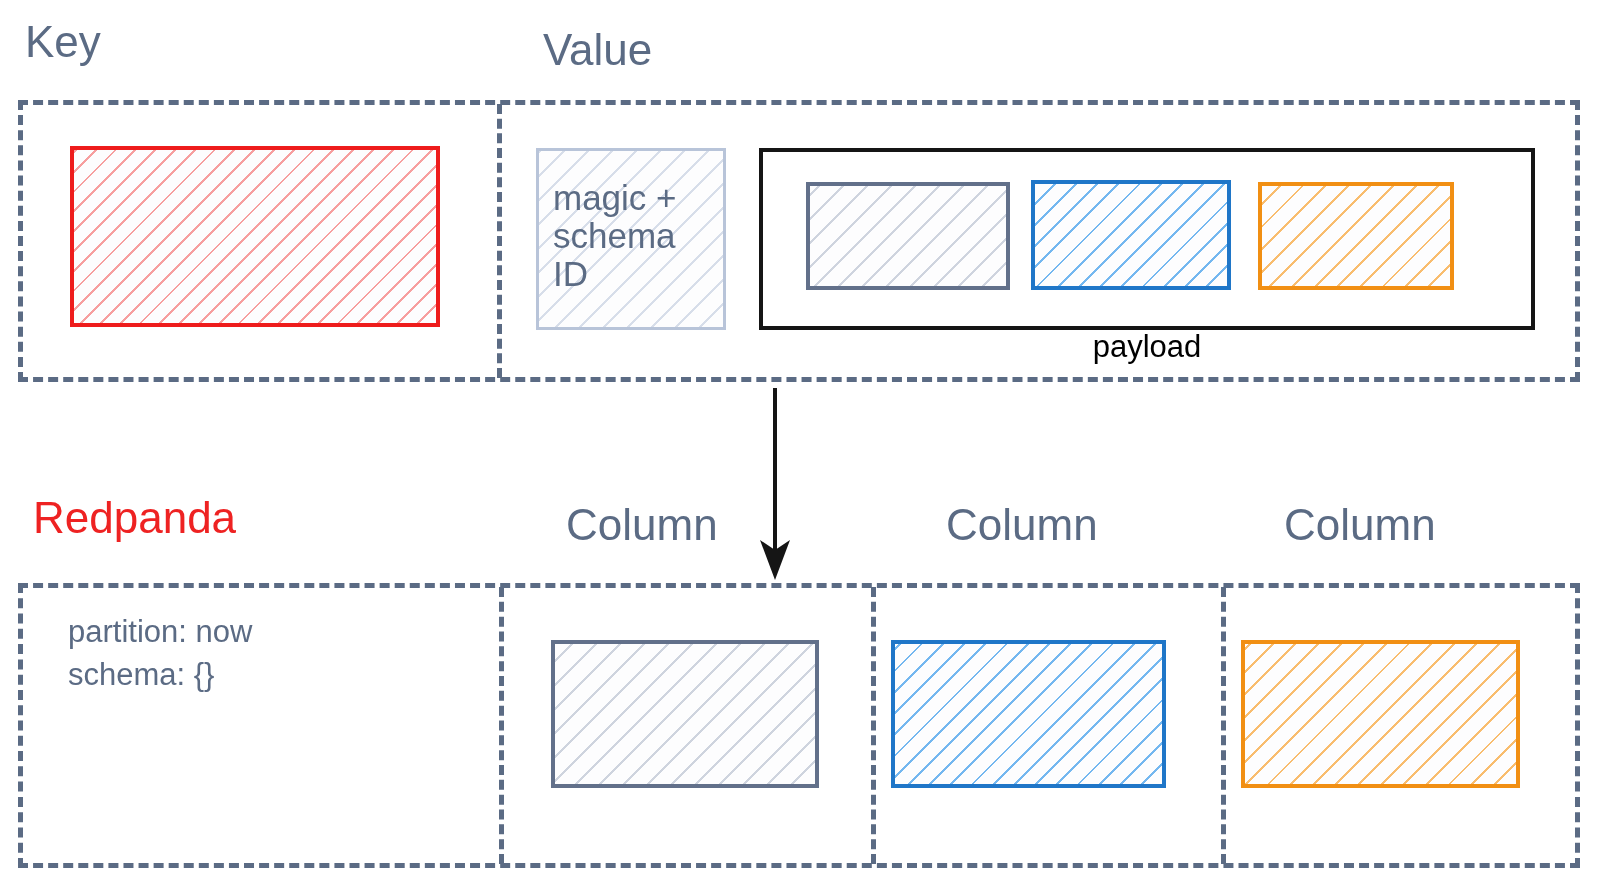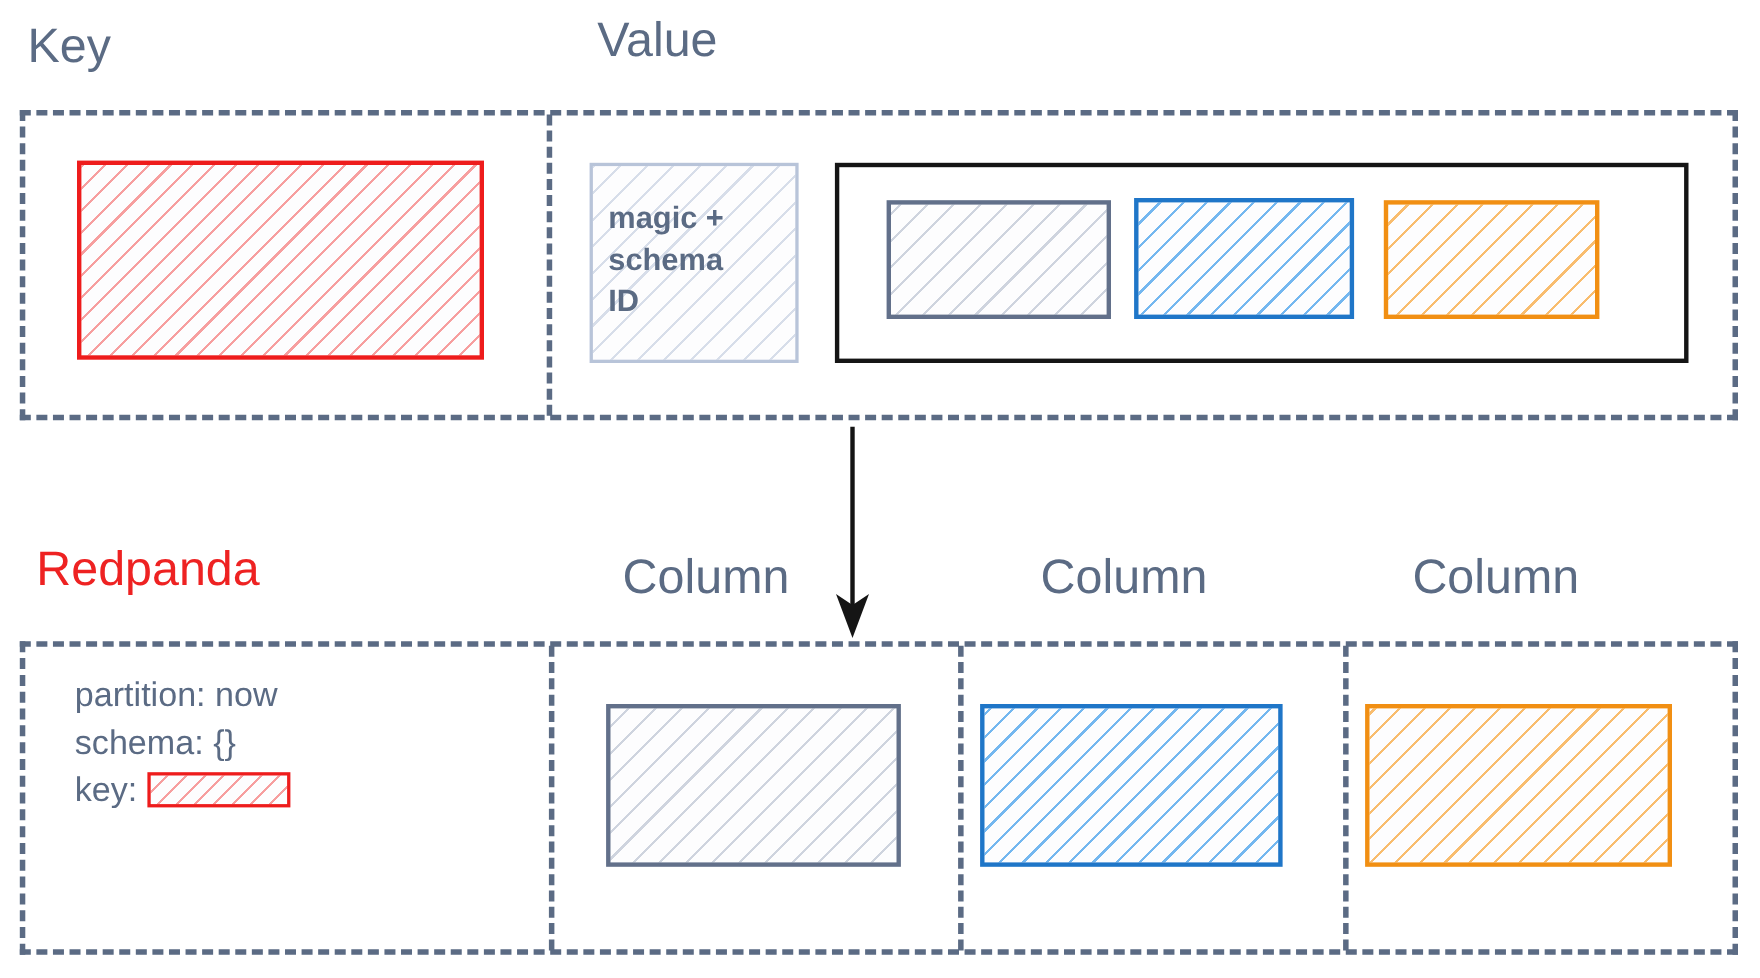--- a/index.html
+++ b/index.html
@@ -113,23 +113,22 @@
     );
   }
 
   
   .magic-text {
     position: absolute;
     left: 14px;
     top: 28px;
     right: 2px;
     color: #5b6b84;
-    font-size: 28px;
+    font-size: 35px;
     line-height: 38px;
-    font-weight: bold;
   }
 
   
   .payload-box {
     position: absolute;
     border: 4px solid #151515;
     box-sizing: border-box;
     background: transparent;
   }
   .payload-label {
@@ -169,40 +168,41 @@
     overflow: visible;
   }
 </style>
 </head>
 <body>
 
 <div id="canvas">
 
   <div class="hdr-label" style="left:25px; top:20px;">Key</div>
 
-  <div class="hdr-label" style="left:543px; top:15px;">Value</div>
+  <div class="hdr-label" style="left:543px; top:28px;">Value</div>
 
   <div class="dashed-box" style="left:18px; top:100px; width:1562px; height:282px;"></div>
 
   <div class="v-divider" style="left:497px; top:104px; height:274px;"></div>
 
   <div class="hatch red" style="left:70px; top:146px; width:370px; height:181px;"></div>
 
   <div class="hatch lightgray" style="left:536px; top:148px; width:190px; height:182px;">
     <div class="magic-text"><span>magic +</span><br><span>schema</span><br><span>ID</span></div>
   </div>
 
   <div class="payload-box" style="left:759px; top:148px; width:776px; height:182px;"></div>
 
   <div class="hatch slate" style="left:806px; top:182px; width:204px; height:108px;"></div>
 
   <div class="hatch blue" style="left:1031px; top:180px; width:200px; height:110px;"></div>
 
   <div class="hatch orange" style="left:1258px; top:182px; width:196px; height:108px;"></div>
 
+  <div class="payload-label" style="left:1047px; top:331px; width:200px;">payload</div>
 
   <svg class="arrow-svg" style="left:745px; top:388px;" width="60" height="192" viewBox="0 0 60 192">
     <line x1="30" y1="0" x2="30" y2="180" stroke="#151515" stroke-width="4"></line>
     <polygon points="30,192 15,152 30,162 45,152" fill="#151515"></polygon>
   </svg>
 
   <div class="hdr-label red" style="left:33px; top:496px;">Redpanda</div>
 
   <div class="hdr-label" style="left:566px; top:503px;">Column</div>
 
@@ -214,24 +214,20 @@
 
   <div class="v-divider" style="left:499px; top:587px; height:277px;"></div>
 
   <div class="v-divider" style="left:871px; top:587px; height:277px;"></div>
 
   <div class="v-divider" style="left:1221px; top:587px; height:277px;"></div>
 
   <div class="meta-list" style="left:68px; top:610px;">
     <div class="meta-row">partition: now</div>
     <div class="meta-row">schema: {}</div>
-    <div class="meta-key-row">
-      <span class="meta-key-label">key:</span>
-      <span class="hatch red-thin" style="position:relative; display:inline-block; width:130px; height:32px;"></span>
-    </div>
   </div>
 
   <div class="hatch slate" style="left:551px; top:640px; width:268px; height:148px;"></div>
 
   <div class="hatch blue" style="left:891px; top:640px; width:275px; height:148px;"></div>
 
   <div class="hatch orange" style="left:1241px; top:640px; width:279px; height:148px;"></div>
 
 </div>
 

